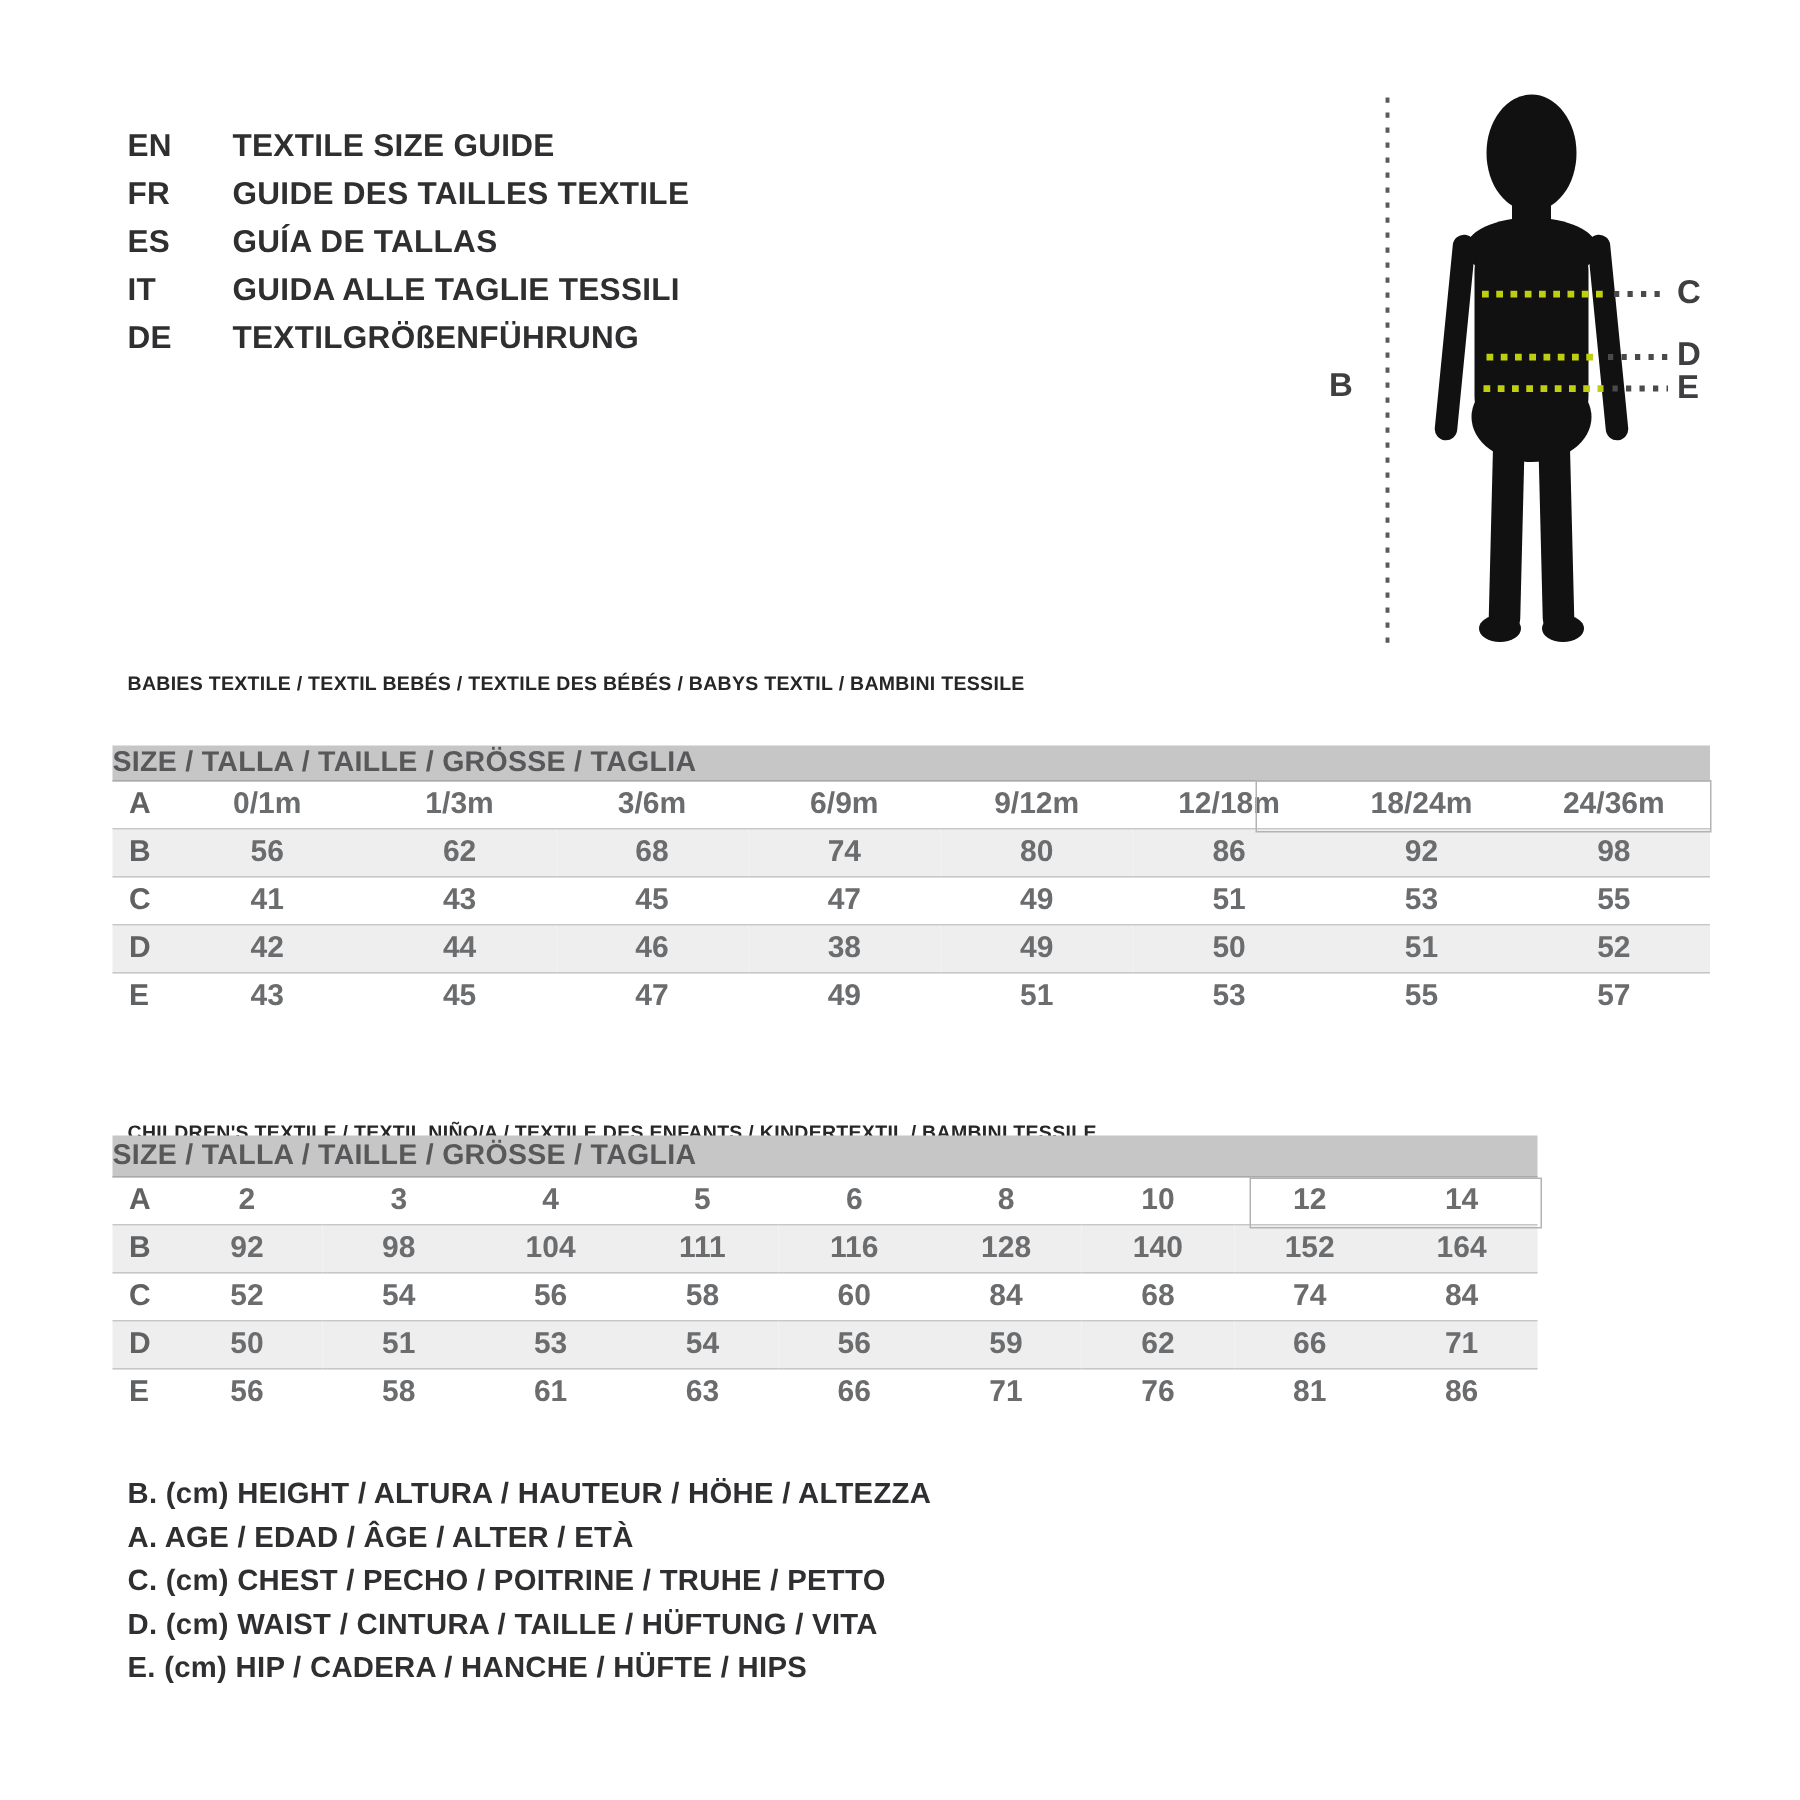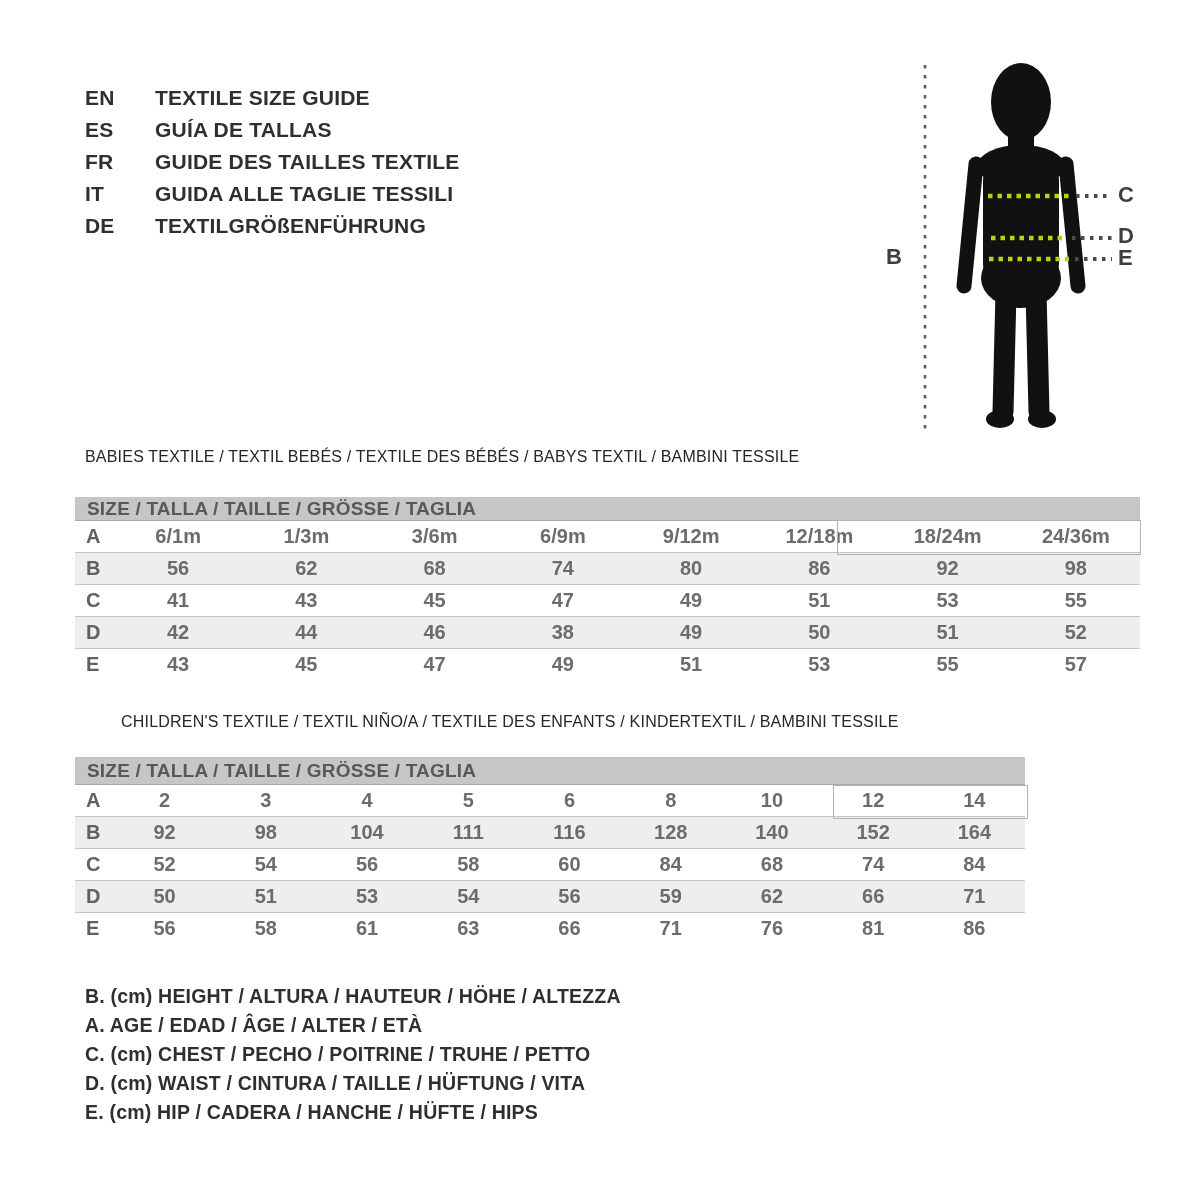--- a/index.html
+++ b/index.html
@@ -21,33 +21,33 @@
   .figure { position:absolute; left:860px; top:40px; width:330px; height:412px; }
   .figure svg { position:absolute; left:0; top:0; }
   .fig-label { position:absolute; font-size:22px; font-weight:700; color:#3f3f41; line-height:24px; }
   .fig-label.b { left:26px;  top:205px; }
   .fig-label.c { left:258px; top:143px; }
   .fig-label.d { left:258px; top:184px; }
   .fig-label.e { left:258px; top:206px; }
 
   
   .section-heading {
-    position:absolute; left:85px; font-size:16px; font-weight:400;
+    position:absolute; left:85px; font-size:13px; font-weight:700;
     color:#262628; letter-spacing:0.2px; white-space:nowrap;
   }
   .section-heading.babies   { top:448px; }
-  .section-heading.children { top:713px;margin-left:36px; }
+  .section-heading.children { top:747px; }
 
   
   .size-table { position:absolute; left:75px; }
   .size-table.babies   { top:497px; width:1065px; }
   .size-table.children { top:757px; width:950px;  }
   .size-bar {
     background:#c6c6c6; border-bottom:1px solid #a9a9a9;
-    display:flex; align-items:center; padding-left:12px; box-sizing:border-box;
+    display:flex; align-items:center; padding-left:0; box-sizing:border-box;
     font-size:19px; font-weight:700; color:#58585a; letter-spacing:0.2px;
   }
   .size-table.babies   .size-bar { height:24px; }
   .size-table.children .size-bar { height:28px; }
   .size-table table { border-collapse:collapse; table-layout:fixed; width:100%; }
   .size-table td {
     height:31px; padding:0; text-align:center;
     font-size:20px; font-weight:700; color:#6b6c6e;
   }
   .size-table td.rowlabel { width:28px; text-align:left; padding-left:11px; color:#606163; }
@@ -72,26 +72,26 @@
 <body>
 
 <div class="canvas">
 
   <div class="lang-list">
     <div class="lang-row">
       <span class="lang-code">EN</span>
       <span class="lang-label">TEXTILE SIZE GUIDE</span>
     </div>
     <div class="lang-row">
+      <span class="lang-code">FR</span>
+      <span class="lang-label">GUIDE DES TAILLES TEXTILE</span>
+    </div>
+    <div class="lang-row">
       <span class="lang-code">ES</span>
       <span class="lang-label">GUÍA DE TALLAS</span>
-    </div>
-    <div class="lang-row">
-      <span class="lang-code">FR</span>
-      <span class="lang-label">GUIDE DES TAILLES TEXTILE</span>
     </div>
     <div class="lang-row">
       <span class="lang-code">IT</span>
       <span class="lang-label">GUIDA ALLE TAGLIE TESSILI</span>
     </div>
     <div class="lang-row">
       <span class="lang-code">DE</span>
       <span class="lang-label">TEXTILGRÖßENFÜHRUNG</span>
     </div>
   </div>
@@ -129,21 +129,21 @@
   </div>
 
   <div class="section-heading babies">BABIES TEXTILE / TEXTIL BEBÉS / TEXTILE DES BÉBÉS / BABYS TEXTIL / BAMBINI TESSILE</div>
 
   <div class="size-table babies">
     <div class="size-bar">SIZE / TALLA / TAILLE / GRÖSSE / TAGLIA</div>
     <table>
       <tbody>
         <tr>
           <td class="rowlabel">A</td>
-          <td>6/1m</td>
+          <td>0/1m</td>
           <td>1/3m</td>
           <td>3/6m</td>
           <td>6/9m</td>
           <td>9/12m</td>
           <td>12/18m</td>
           <td>18/24m</td>
           <td>24/36m</td>
         </tr>
         <tr class="stripe">
           <td class="rowlabel">B</td>

